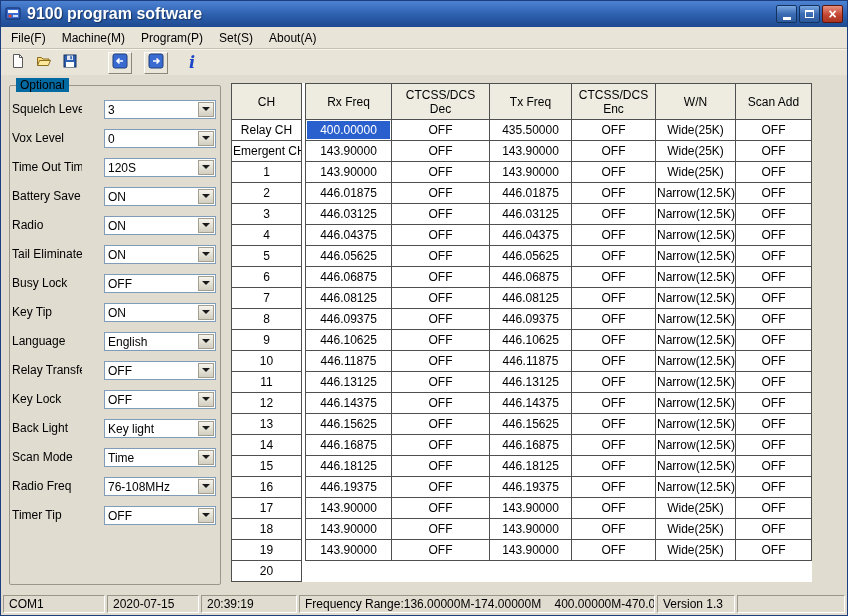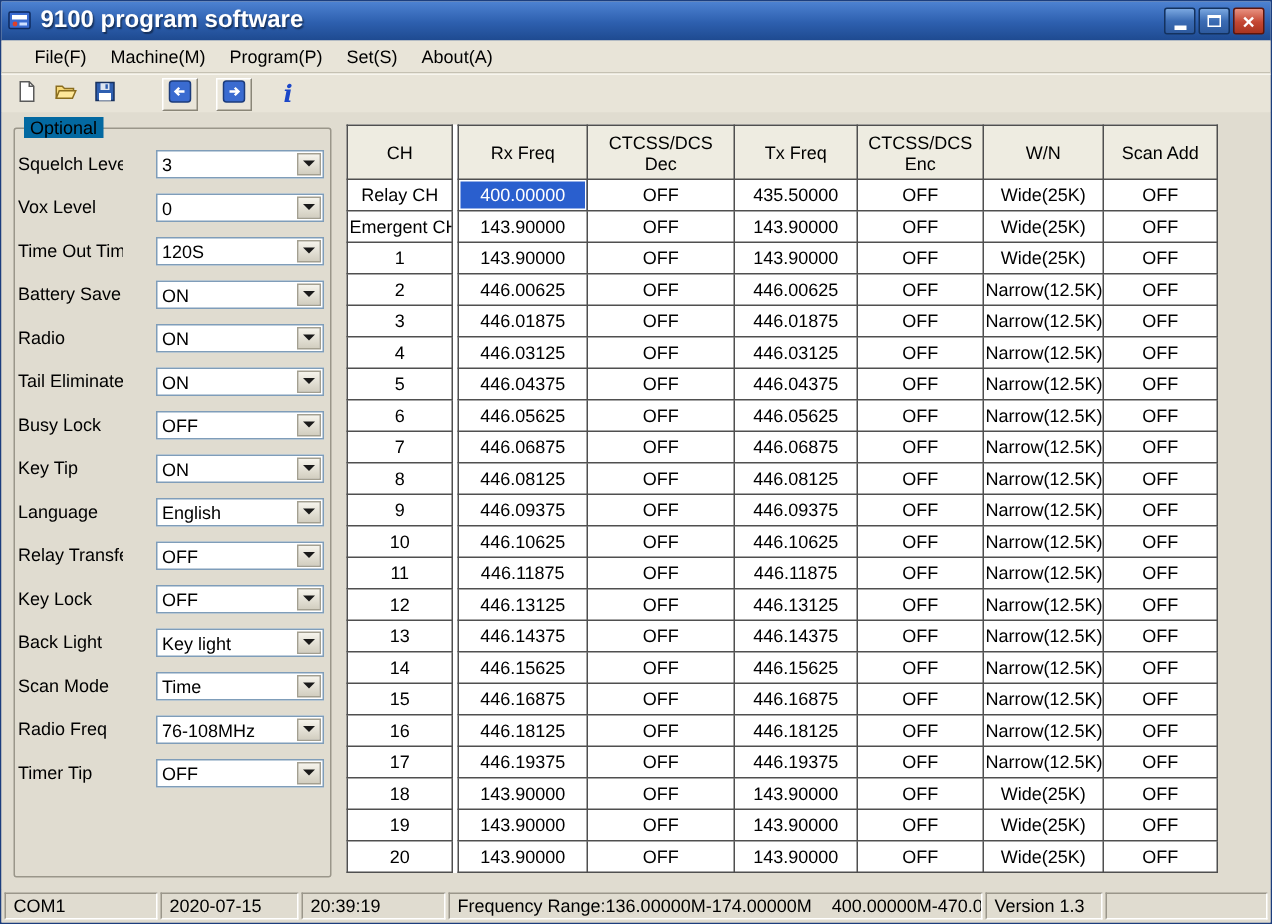--- a/index.html
+++ b/index.html
@@ -16,21 +16,21 @@
     text-shadow: 1px 1px 1px rgba(0,0,0,.45); white-space: nowrap; overflow: hidden; }
   .win-btns { display: flex; gap: 2px; margin-left: auto; }
   .win-btn { width: 21px; height: 18px; border-radius: 2px; display: flex; align-items: center; justify-content: center;
     border: 1px solid #14325e; background: linear-gradient(180deg,#7aa7e0,#3b6cb4 50%,#2d5a9e); cursor: default; }
   .glyph-min { width: 8px; height: 3px; background: #fff; margin-top: 8px; }
   .glyph-max { width: 9px; height: 8px; border: 1px solid #fff; border-top-width: 2px; }
   .btn-close { background: linear-gradient(180deg,#e89180, var(--close-button,#c44733) 55%, #a93520); border-color: #5e150a;
     color: #fff; font-size: 14px; font-weight: bold; line-height: 1; }
 
   
-  .menubar { height: 22px; flex: 0 0 22px; background: #e8e4d8; display: flex; align-items: stretch; padding-left: 14px;
+  .menubar { height: 22px; flex: 0 0 22px; background: #e8e4d8; display: flex; align-items: stretch; padding-left: 2px;
     border-bottom: 1px solid #c5c1b3; }
   .menu-item { padding: 0 8px; display: flex; align-items: center; white-space: nowrap; }
 
   
   .toolbar { height: 26px; flex: 0 0 26px; background: #e8e4d8; display: flex; align-items: center; padding-left: 5px; gap: 2px;
     border-top: 1px solid #f7f5ee; }
   .tb-btn { width: 24px; height: 22px; border: none; background: transparent; display: flex; align-items: center; justify-content: center; padding: 0; }
   .tb-btn.raised { border: 1px solid; border-color: #ffffff #8a8678 #8a8678 #ffffff; background: #eae6da; }
   .tb-gap { width: 22px; }
   .tb-gap.small { width: 8px; }
@@ -421,28 +421,20 @@
             </tr>
             <tr>
               <td>143.90000</td>
               <td>OFF</td>
               <td>143.90000</td>
               <td>OFF</td>
               <td>Wide(25K)</td>
               <td>OFF</td>
             </tr>
             <tr>
-              <td>446.00625</td>
-              <td>OFF</td>
-              <td>446.00625</td>
-              <td>OFF</td>
-              <td>Narrow(12.5K)</td>
-              <td>OFF</td>
-            </tr>
-            <tr>
               <td>446.01875</td>
               <td>OFF</td>
               <td>446.01875</td>
               <td>OFF</td>
               <td>Narrow(12.5K)</td>
               <td>OFF</td>
             </tr>
             <tr>
               <td>446.03125</td>
               <td>OFF</td>

